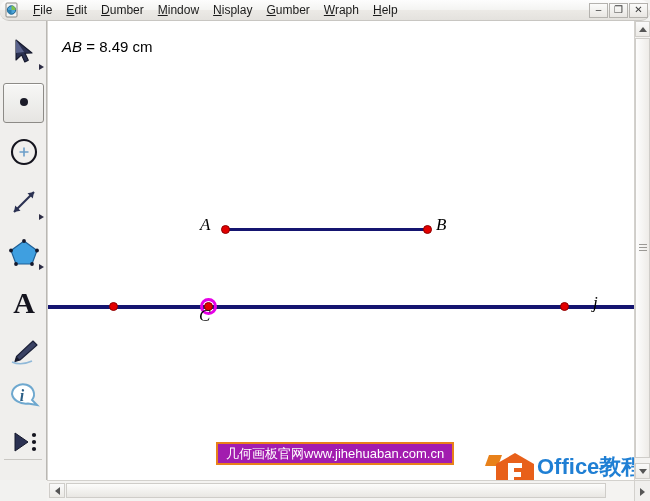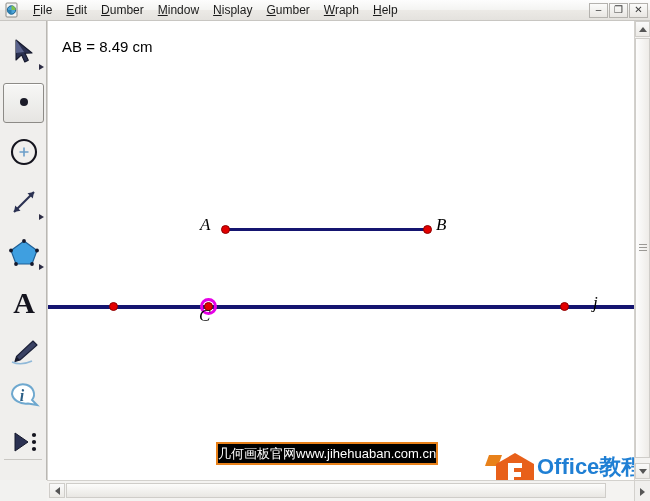--- a/index.html
+++ b/index.html
@@ -21,20 +21,21 @@
   
   .menubar {
     position: absolute;
     left: 0; top: 0;
     width: 650px; height: 21px;
     background: linear-gradient(to bottom, #fdfdfd 0%, #f4f4f2 48%, #eceae6 52%, #e4e2de 100%);
     border-bottom: 1px solid #c8c6c2;
     display: flex;
     align-items: center;
     box-sizing: border-box;
+    border-radius: 9px;
   }
   .app-icon {
     width: 16px; height: 16px;
     margin-left: 4px; margin-right: 6px;
     flex: 0 0 auto;
     position: relative;
   }
   .menu-item {
     font-size: 12px;
     color: #1b1b1b;
@@ -133,20 +134,21 @@
   }
   .measure-text {
     position: absolute;
     left: 14px; top: 17px;
     font-size: 15px;
     color: #000000;
     white-space: nowrap;
     font-family: "Liberation Sans", sans-serif;
   }
   .measure-text .ital {
+    font-style: italic;
   }
   .seg {
     position: absolute;
     background: #151570;
   }
   .pt {
     position: absolute;
     width: 9px; height: 9px;
     border-radius: 50%;
     background: #e30000;
@@ -168,25 +170,25 @@
     font-family: "Liberation Serif", serif;
     white-space: nowrap;
   }
 
   
   .watermark {
     position: absolute;
     left: 216px; top: 442px;
     height: 19px;
     border: 2px solid #e8811a;
-    background: #000000;
+    background: #a21caf;
     color: #ffffff;
     font-size: 13px;
     line-height: 19px;
-    padding: 0 0;
+    padding: 0 8px;
     white-space: nowrap;
     box-sizing: content-box;
     font-family: "Liberation Sans", sans-serif;
   }
   .watermark-tail {
     position: absolute;
     left: 487px; top: 455px;
     width: 13px; height: 11px;
     background: #e8811a;
     transform: skewX(-20deg);

